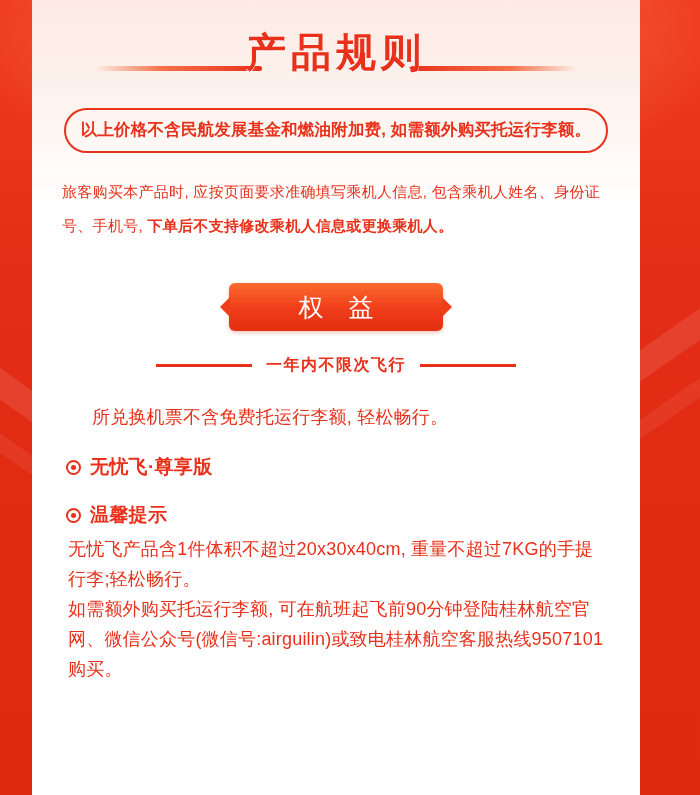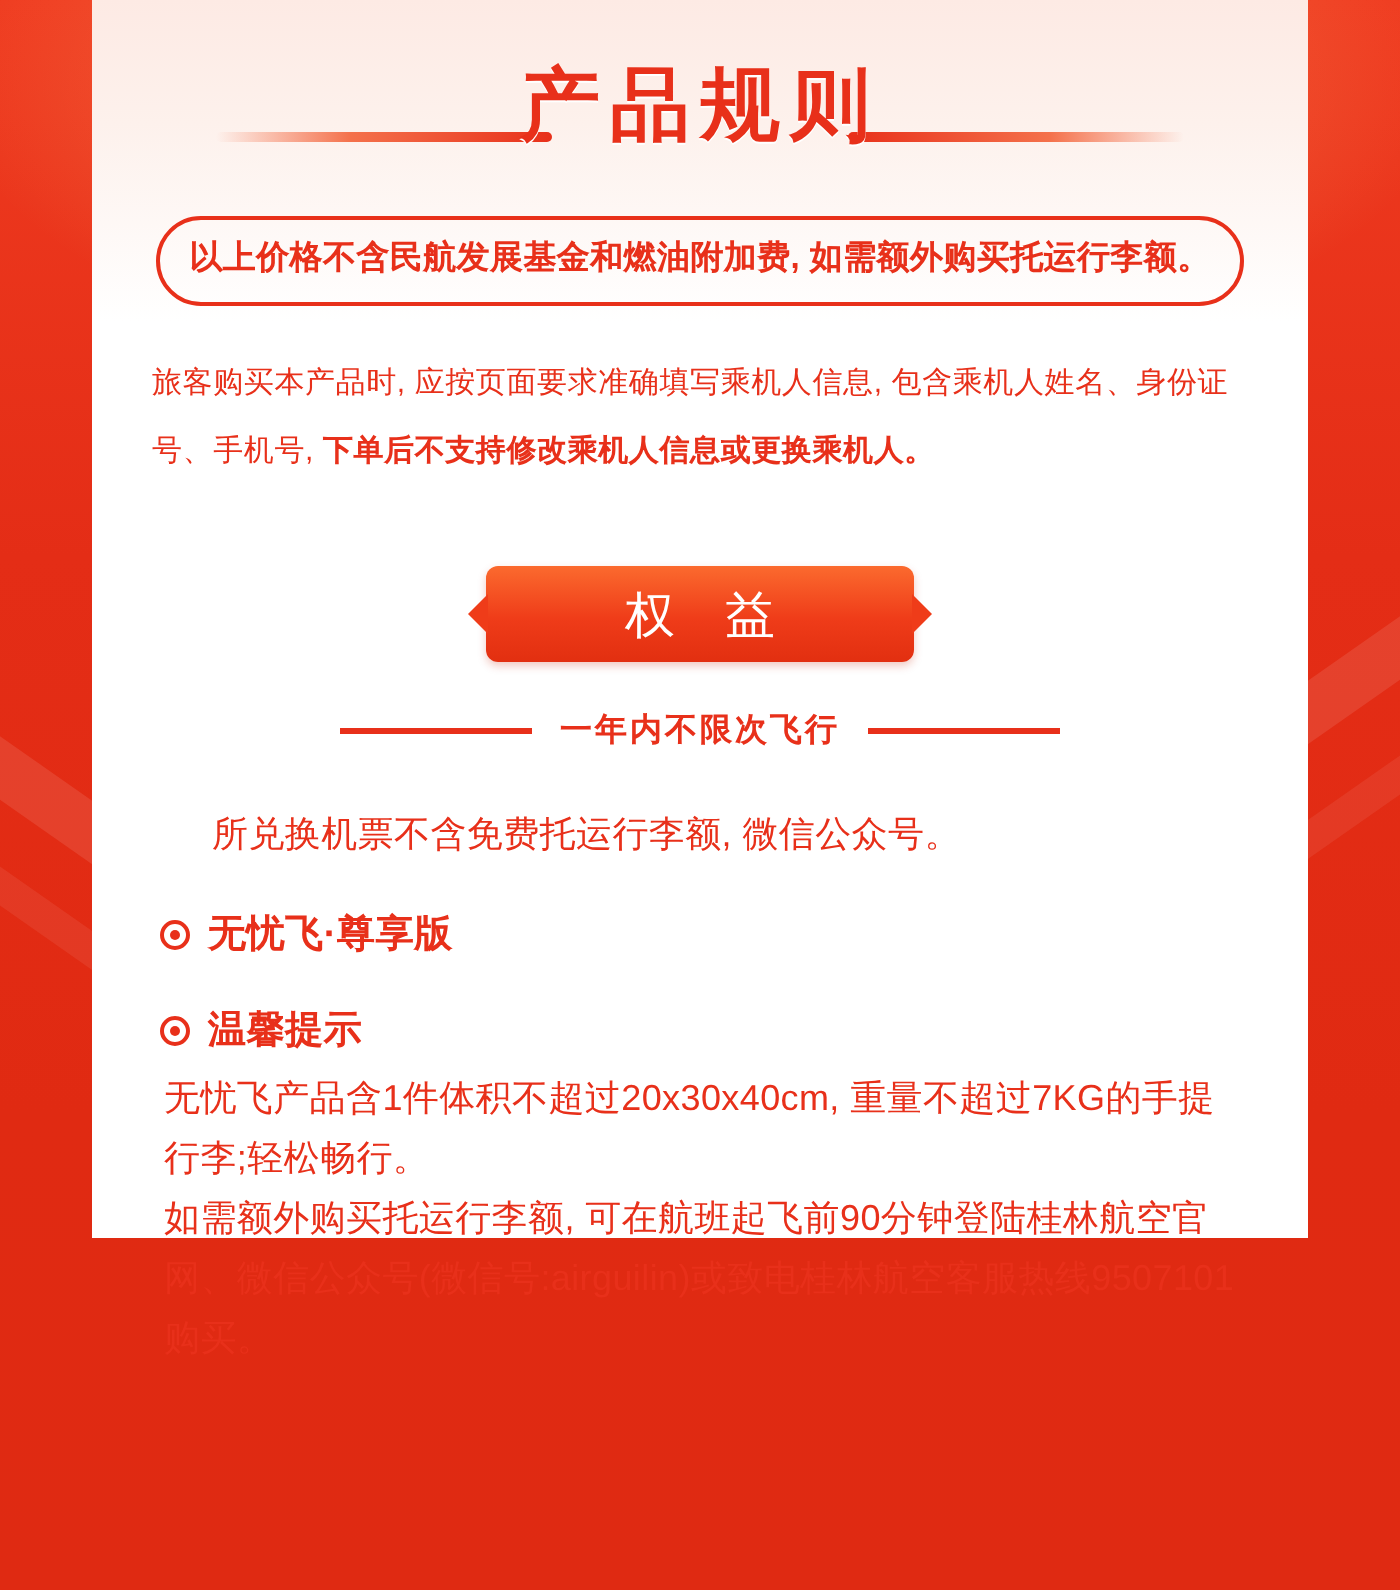--- a/index.html
+++ b/index.html
@@ -39,24 +39,24 @@
     width: 760px;
     height: 320px;
     margin-left: -380px;
     background: radial-gradient(ellipse at 50% 50%, rgba(255,190,120,0.55) 0%, rgba(255,120,60,0.0) 70%);
     pointer-events: none;
   }
 
   
   .card {
     position: absolute;
-    left: 46px;
+    left: 32px;
     top: 0;
     width: 608px;
-    height: 619px;
+    height: 795px;
     background: linear-gradient(180deg, #fdeae4 0%, #fdf1ec 10%, #ffffff 26%, #ffffff 100%);
     box-sizing: border-box;
   }
 
   
   .title-wrap {
     position: relative;
     height: 104px;
     display: flex;
     align-items: center;
@@ -241,21 +241,21 @@
     <div class="subhead">
       <div class="rule"></div>
       <div class="txt">一年内不限次飞行</div>
       <div class="rule"></div>
     </div>
 
     <div class="items">
 
       <div class="item">
         <div class="item-body">
-          <p>所兑换机票不含免费托运行李额, 微信公众号。</p>
+          <p>所兑换机票不含免费托运行李额, 轻松畅行。</p>
         </div>
       </div>
 
       <div class="item">
         <div class="item-head">
           <span class="bullet"></span>
           <span class="item-title">无忧飞·尊享版</span>
         </div>
       </div>
 

